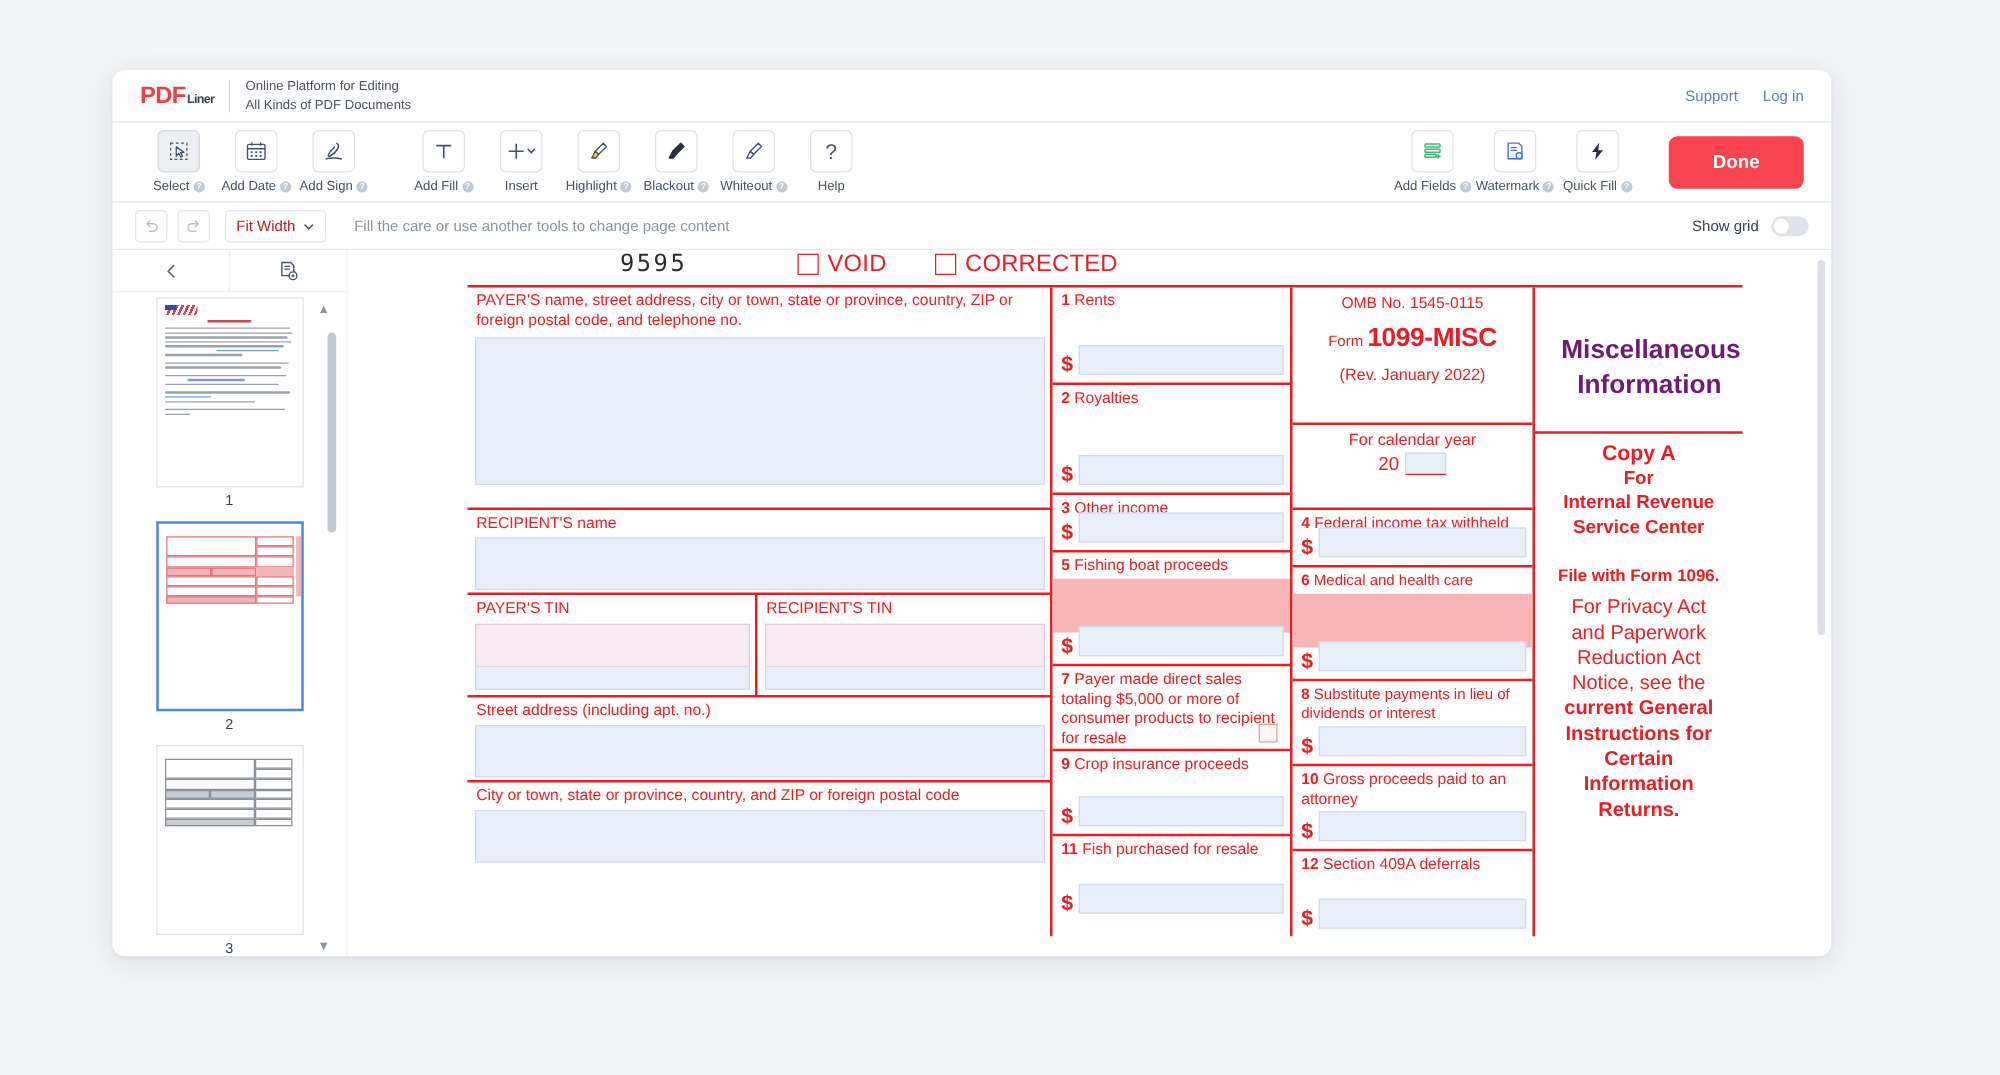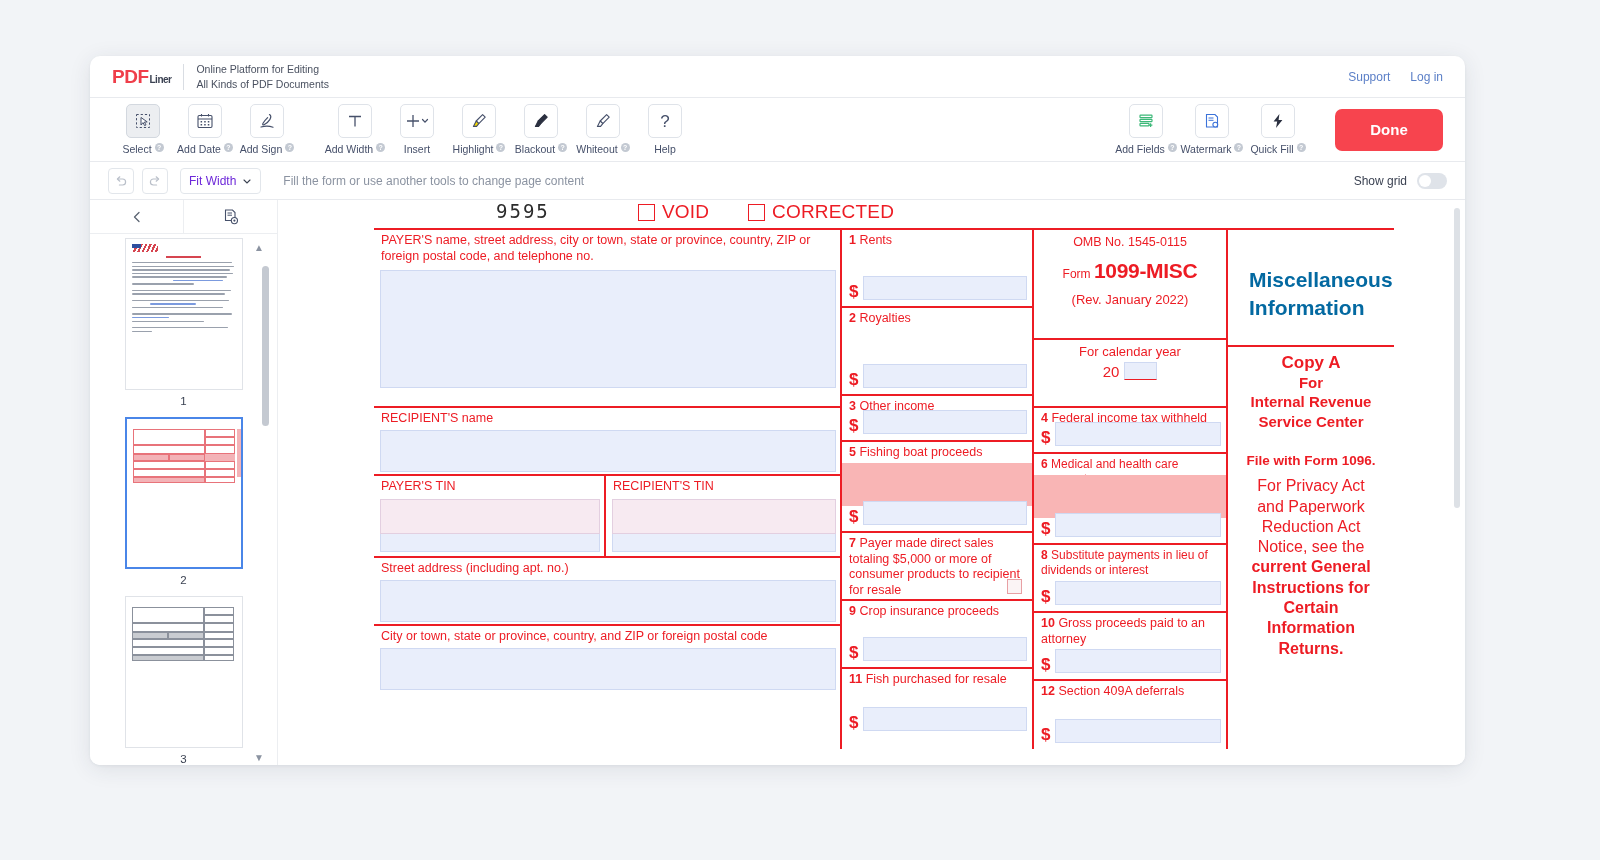--- a/index.html
+++ b/index.html
@@ -62,21 +62,21 @@
   }
   .tool .ibox {
     width: 34px; height: 34px;
     border: 1px solid #dfe3e9; border-radius: 5px;
     display: flex; align-items: center; justify-content: center;
     background: #fff;
   }
   .tool.active .ibox { background: #eceef1; border-color: #d3d8df; }
   .tool .lbl {
     margin-top: 5px; font-size: 10.5px; color: #46506a;
-    white-space: nowrap; display:flex; gap:3px;
+    white-space: nowrap; display:flex; align-items:center; gap:3px;
   }
   .q {
     display:inline-block; width:9px; height:9px; border-radius:50%;
     background:#c3c9d2; color:#fff; font-size:7px; line-height:9px;
     text-align:center; font-weight:bold;
   }
   .tool-sep { width: 26px; }
   .toolbar-right { margin-left: auto; display: flex; align-items: center; gap: 4px; }
   .done-btn {
     margin-left: 22px;
@@ -95,21 +95,21 @@
     padding: 0 18px; gap: 8px;
   }
   .icon-btn {
     width: 26px; height: 26px; border:1px solid #e2e6eb; border-radius:4px;
     display:flex; align-items:center; justify-content:center;
     color:#b9bfc9; background:#fff; cursor:pointer; font-size:14px;
   }
   .zoom-select {
     height: 26px; border:1px solid #e2e6eb; border-radius:4px;
     display:flex; align-items:center; gap:6px; padding: 0 8px;
-    font-size: 12px; color:#6d28d9; cursor:pointer; margin-left:4px;
+    font-size: 12px; color:#b91c1c; cursor:pointer; margin-left:4px;
   }
   .hint { margin-left: 14px; font-size: 12px; color: #8b93a1; }
   .subbar-right { margin-left:auto; display:flex; align-items:center; gap:10px; }
   .subbar-right .sg { font-size: 12px; color:#3b4252; }
   .switch {
     width: 30px; height: 16px; border-radius: 8px; background: #dfe3e9;
     position: relative; cursor: pointer;
   }
   .switch::after {
     content:''; position:absolute; top:2px; left:2px;
@@ -217,21 +217,21 @@
   .omb .l2 { font-size: 12px; padding-top: 10px; }
   .omb .l2 b { font-size: 21px; font-weight:bold; letter-spacing:-.3px; }
   .omb .l3 { font-size: 13px; padding: 9px 0 5px; }
   .caly { text-align:center; color:#ed1c24; padding: 4px 0 5px; }
   .caly .t { font-size: 13px; }
   .caly .r { margin-top: 3px; display:flex; align-items:center; justify-content:center; gap:5px; }
   .caly .r .y { font-size: 15px; }
   .caly .yearbox { width: 33px; height: 18px; background:#e9eefb; border:1px solid #cfd9f2; border-bottom:1.5px solid #ed1c24;}
 
   .mi-title {
-    color:#0369a1; font-weight:bold; font-size:21px; text-align:left;
+    color:#701a75; font-weight:bold; font-size:21px; text-align:center;
     line-height:1.35; padding: 36px 4px 0; margin-left: 17px;
   }
   .copy-block { color:#ed1c24; text-align:center; padding: 0 4px; }
   .copy-block .ca { font-weight:bold; font-size:17px; }
   .copy-block .cf { font-weight:bold; font-size:15px; line-height:1.3; }
   .copy-block .fw { font-weight:bold; font-size:13.5px; padding-top: 22px;}
   .copy-block .priv { font-size:16px; line-height:1.27; padding-top:8px; }
   .copy-block .priv b { font-weight:bold; }
 
   .smallcb {
@@ -328,21 +328,21 @@
       <div class="tool-sep"></div>
 
       <div class="tool">
         <div class="ibox">
           <svg width="18" height="18" viewBox="0 0 18 18">
             <line x1="3" y1="4.5" x2="15" y2="4.5" stroke="#46506a" stroke-width="1.3"></line>
             <line x1="9" y1="4.5" x2="9" y2="14.5" stroke="#46506a" stroke-width="1.3"></line>
           </svg>
         </div>
         <div class="lbl">
-            <span>Add Width</span>
+            <span>Add Fill</span>
             <span class="q">?</span>
           </div>
       </div>
 
       <div class="tool">
         <div class="ibox">
           <svg width="26" height="18" viewBox="0 0 26 18">
             <line x1="3" y1="9" x2="15" y2="9" stroke="#46506a" stroke-width="1.3"></line>
             <line x1="9" y1="3" x2="9" y2="15" stroke="#46506a" stroke-width="1.3"></line>
             <path d="M18.5 7.5 L21 10.2 L23.5 7.5" fill="none" stroke="#46506a" stroke-width="1.2" stroke-linecap="round"></path>
@@ -462,21 +462,21 @@
           <path d="M10 5 H5.4 a3 3 0 0 0 0 6 H8.6" fill="none" stroke="#b9bfc9" stroke-width="1.2" stroke-linecap="round"></path>
           <path d="M8.2 2.8 L10.6 5 L8.2 7.2" fill="none" stroke="#b9bfc9" stroke-width="1.2" stroke-linecap="round" stroke-linejoin="round"></path>
         </svg>
     </div>
     <div class="zoom-select">
       <span>Fit Width</span>
       <svg width="10" height="10" viewBox="0 0 10 10">
           <path d="M2 4 L5 7 L8 4" fill="none" stroke="#3b4252" stroke-width="1.1" stroke-linecap="round"></path>
         </svg>
     </div>
-    <div class="hint">Fill the form or use another tools to change page content</div>
+    <div class="hint">Fill the care or use another tools to change page content</div>
     <div class="subbar-right">
       <span class="sg">Show grid</span>
       <div class="switch"></div>
     </div>
   </div>
 
   <div class="body">
 
     <div class="sidebar">
       <div class="sidebar-head">

